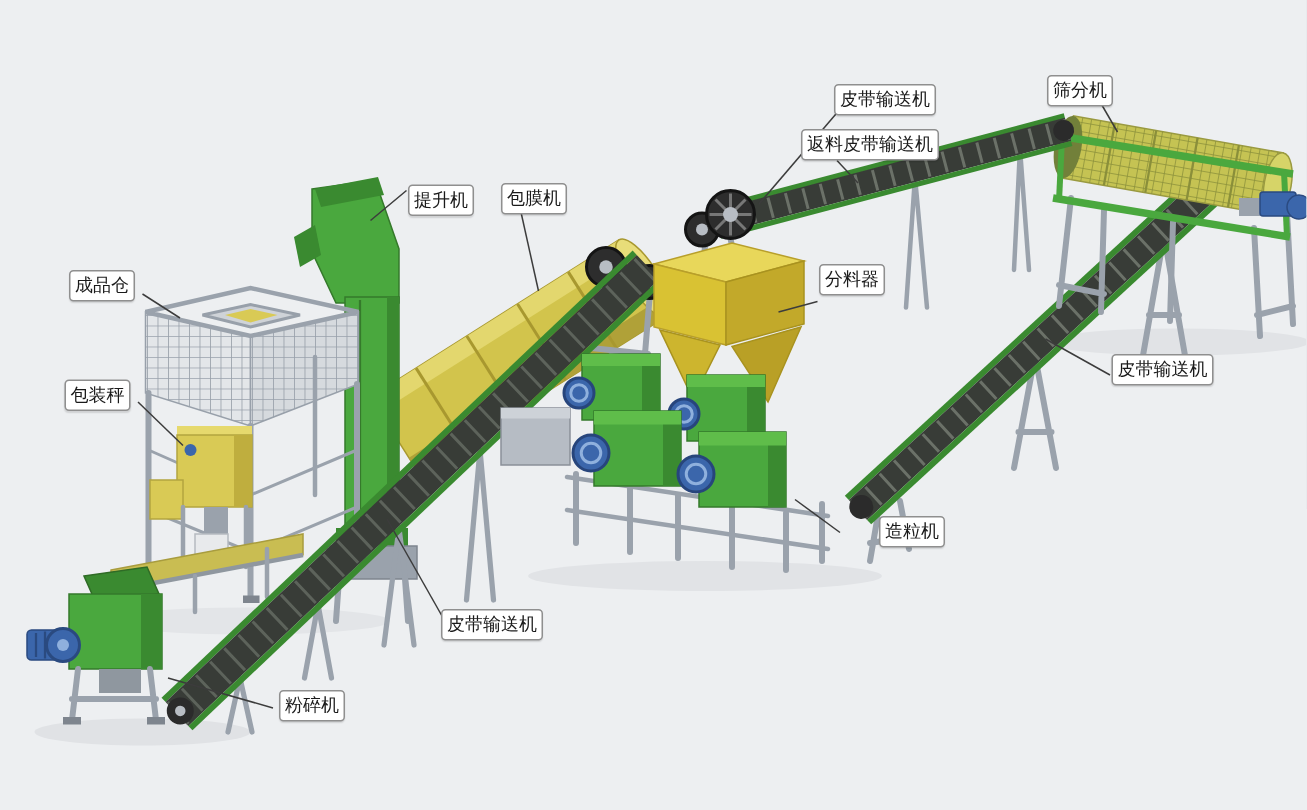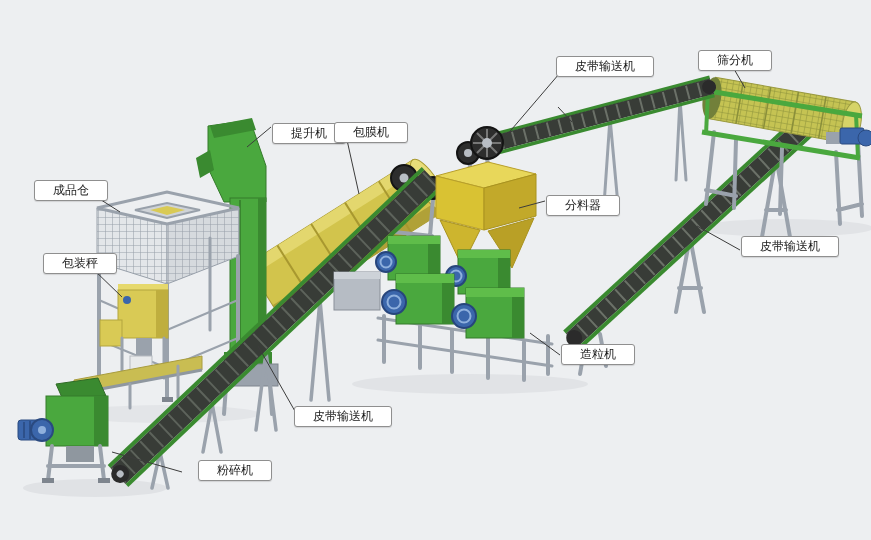--- a/index.html
+++ b/index.html
@@ -7,21 +7,21 @@
     position:relative;width:871px;height:540px;overflow:hidden;
     background:var(--background,#edeff1);
     font-family:"Liberation Sans","DejaVu Sans",sans-serif;
   }
   .stage svg{position:absolute;left:0;top:0;}
   .lbl{
     position:absolute;
     background:var(--label-bg,#fff);
     border:1px solid var(--label-border,#8f8f8f);
     border-radius:3px;
-    padding:1px 18px;
+    padding:1px 3px;
     font-size:12px;line-height:17px;
     color:var(--label-text,#1a1a1a);
     white-space:nowrap;
     box-shadow:0 1px 1px rgba(0,0,0,.12);
   }
   
   .mg{fill:var(--machine-green,#4aa83e);}
   .mgd{fill:var(--machine-green-dark,#3a8a30);}
   .mgl{fill:#5fbd4a;}
   .my{fill:var(--machine-yellow,#d9ca55);}
@@ -256,22 +256,23 @@
     <line x1="740" y1="250" x2="697" y2="226"></line>
     <line x1="560" y1="355" x2="530" y2="333"></line>
     <line x1="296" y1="413" x2="258" y2="346"></line>
     <line x1="182" y1="472" x2="112" y2="452"></line>
   </g>
 </svg>
 
   <div class="lbl" style="left:272px;top:123px">提升机</div>
   <div class="lbl" style="left:334px;top:122px">包膜机</div>
   <div class="lbl" style="left:556px;top:56px">皮带输送机</div>
+  <div class="lbl" style="left:534px;top:86px">返料皮带输送机</div>
   <div class="lbl" style="left:698px;top:50px">筛分机</div>
-  <div class="lbl" style="left:34px;top:180px">成品仓</div>
+  <div class="lbl" style="left:46px;top:180px">成品仓</div>
   <div class="lbl" style="left:43px;top:253px">包装秤</div>
-  <div class="lbl" style="left:546px;top:195px">分料器</div>
+  <div class="lbl" style="left:546px;top:176px">分料器</div>
   <div class="lbl" style="left:741px;top:236px">皮带输送机</div>
-  <div class="lbl" style="left:561px;top:344px">造粒机</div>
+  <div class="lbl" style="left:586px;top:344px">造粒机</div>
   <div class="lbl" style="left:294px;top:406px">皮带输送机</div>
-  <div class="lbl" style="left:198px;top:460px">粉碎机</div>
+  <div class="lbl" style="left:186px;top:460px">粉碎机</div>
 
 </div>
 
 </body></html>

